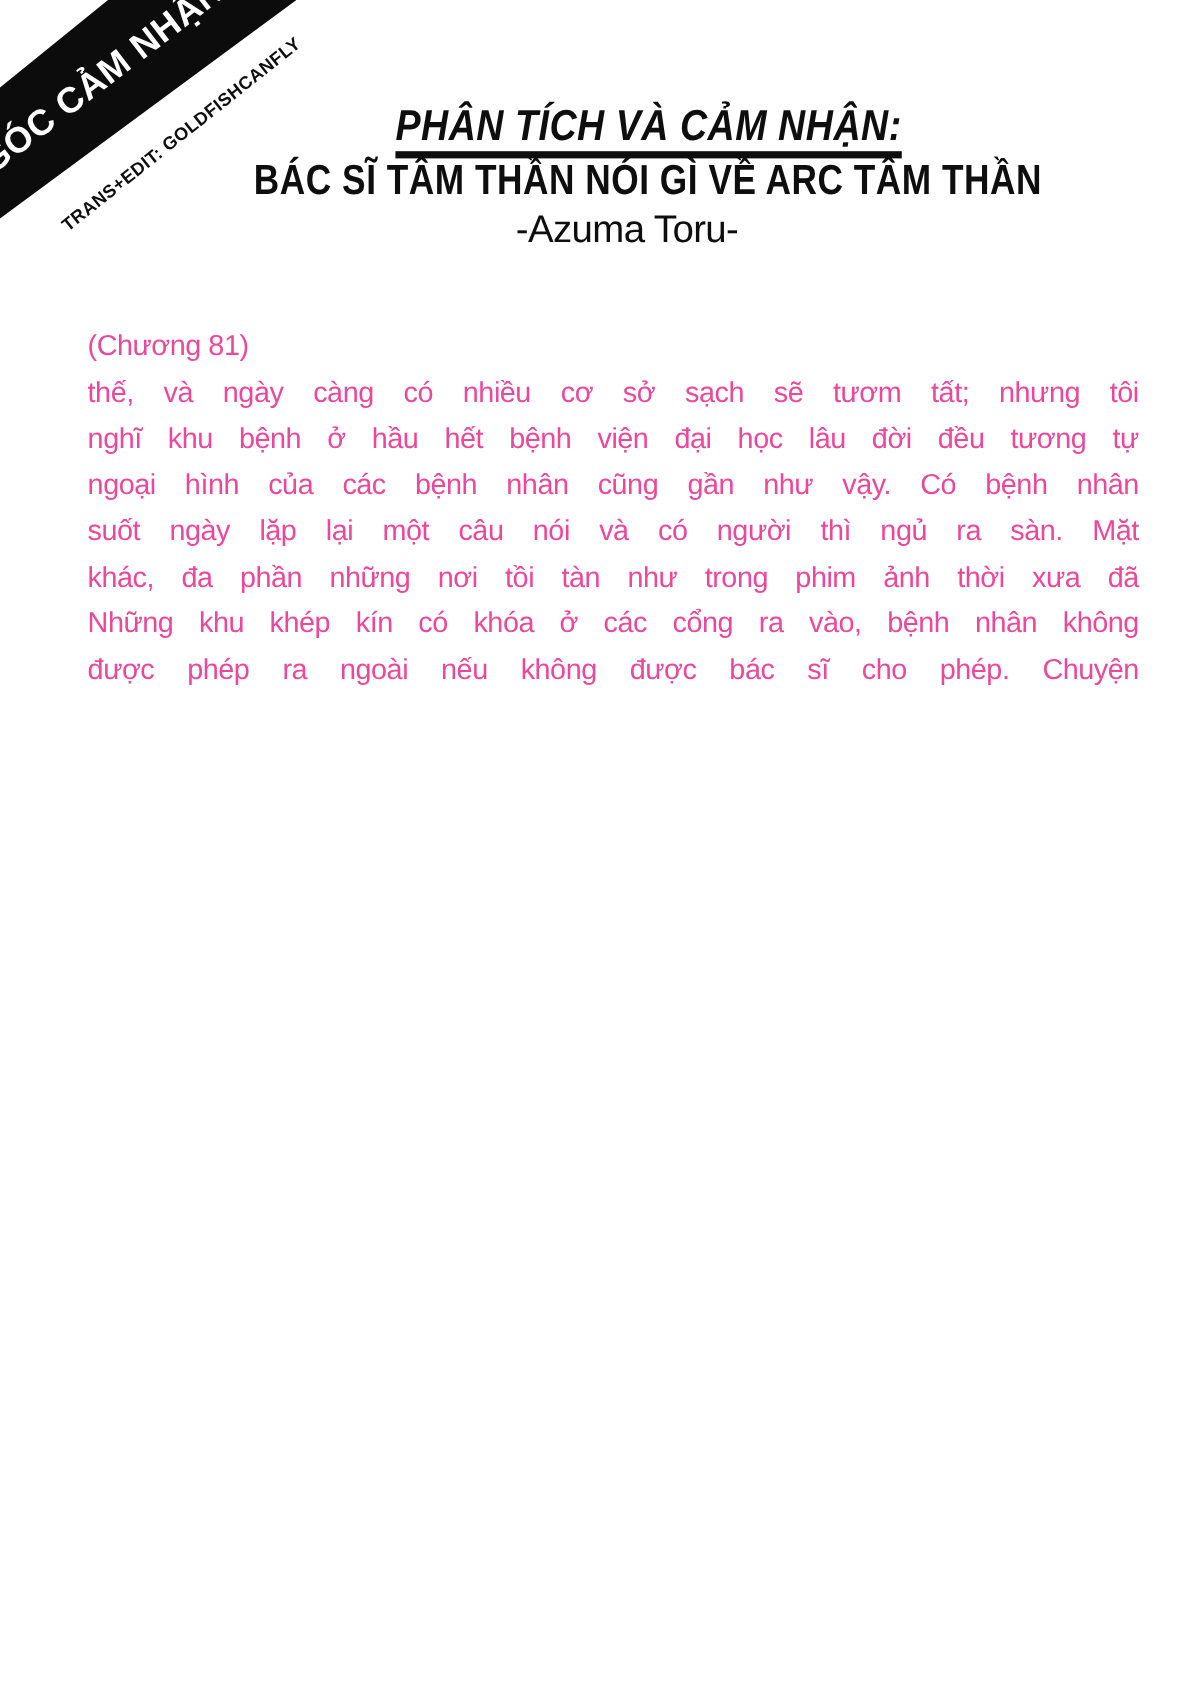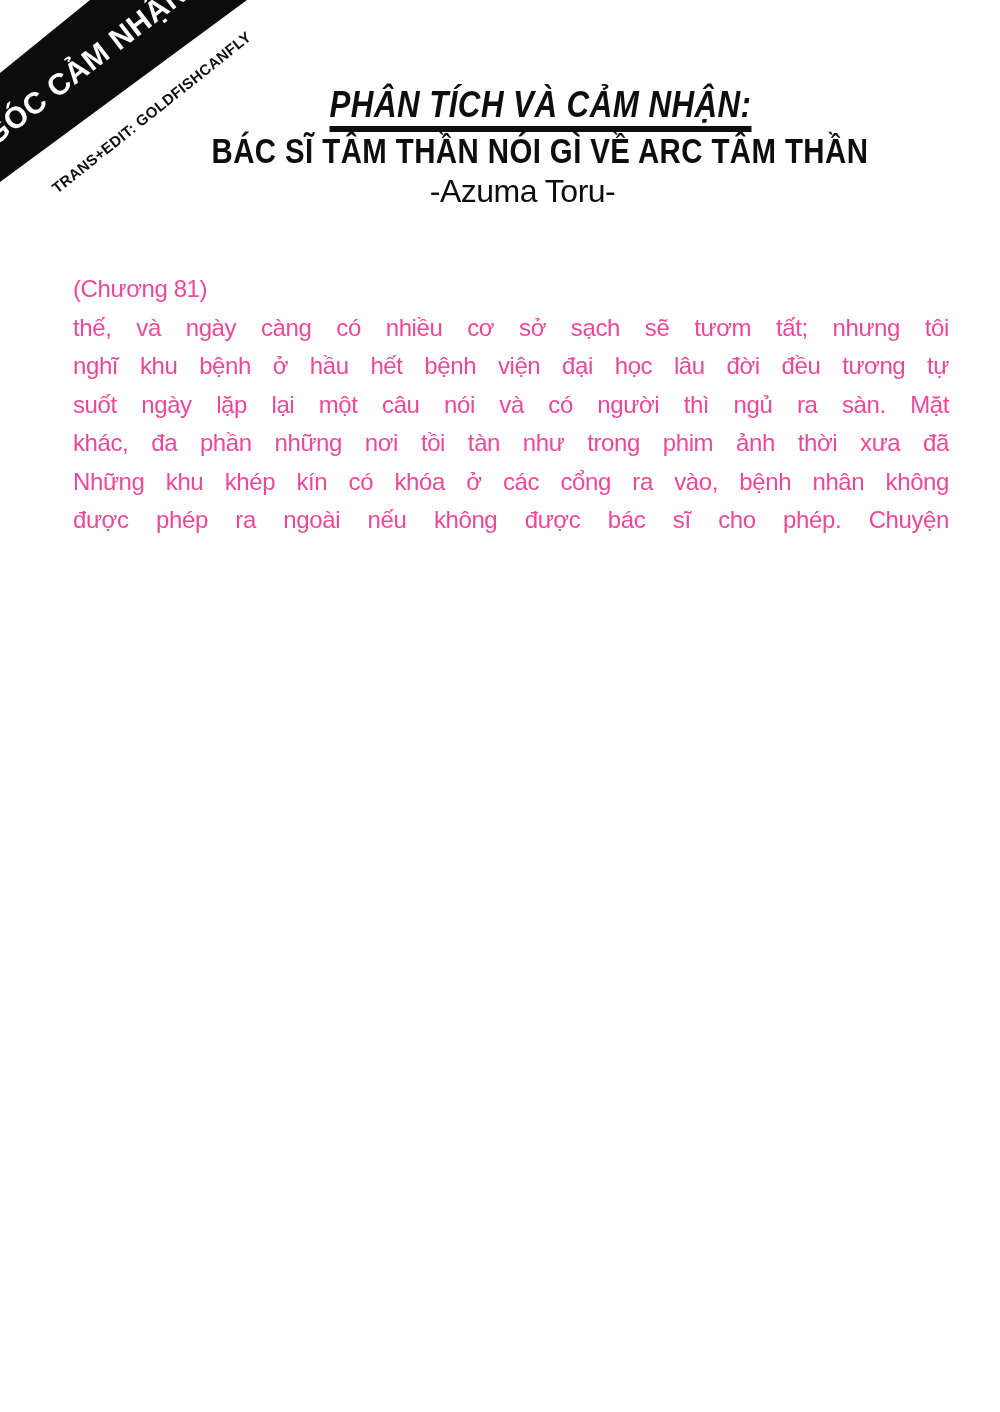--- a/index.html
+++ b/index.html
@@ -126,19 +126,20 @@
     <div class="title-line2">
       <span>BÁC SĨ TÂM THẦN NÓI GÌ VỀ ARC TÂM THẦN</span>
     </div>
     <div class="title-author">-Azuma Toru-</div>
   </div>
 
   <div class="body-text">
       <div class="body-line">(Chương 81)</div>
       <div class="body-line just">thế, và ngày càng có nhiều cơ sở sạch sẽ tươm tất; nhưng tôi</div>
       <div class="body-line just">nghĩ khu bệnh ở hầu hết bệnh viện đại học lâu đời đều tương tự</div>
+      <div class="body-line just">ngoại hình của các bệnh nhân cũng gần như vậy. Có bệnh nhân</div>
       <div class="body-line just">suốt ngày lặp lại một câu nói và có người thì ngủ ra sàn. Mặt</div>
       <div class="body-line just">khác, đa phần những nơi tồi tàn như trong phim ảnh thời xưa đã</div>
       <div class="body-line just">Những khu khép kín có khóa ở các cổng ra vào, bệnh nhân không</div>
       <div class="body-line just">được phép ra ngoài nếu không được bác sĩ cho phép. Chuyện</div>
     </div>
 
 </div>
 
 </body></html>

